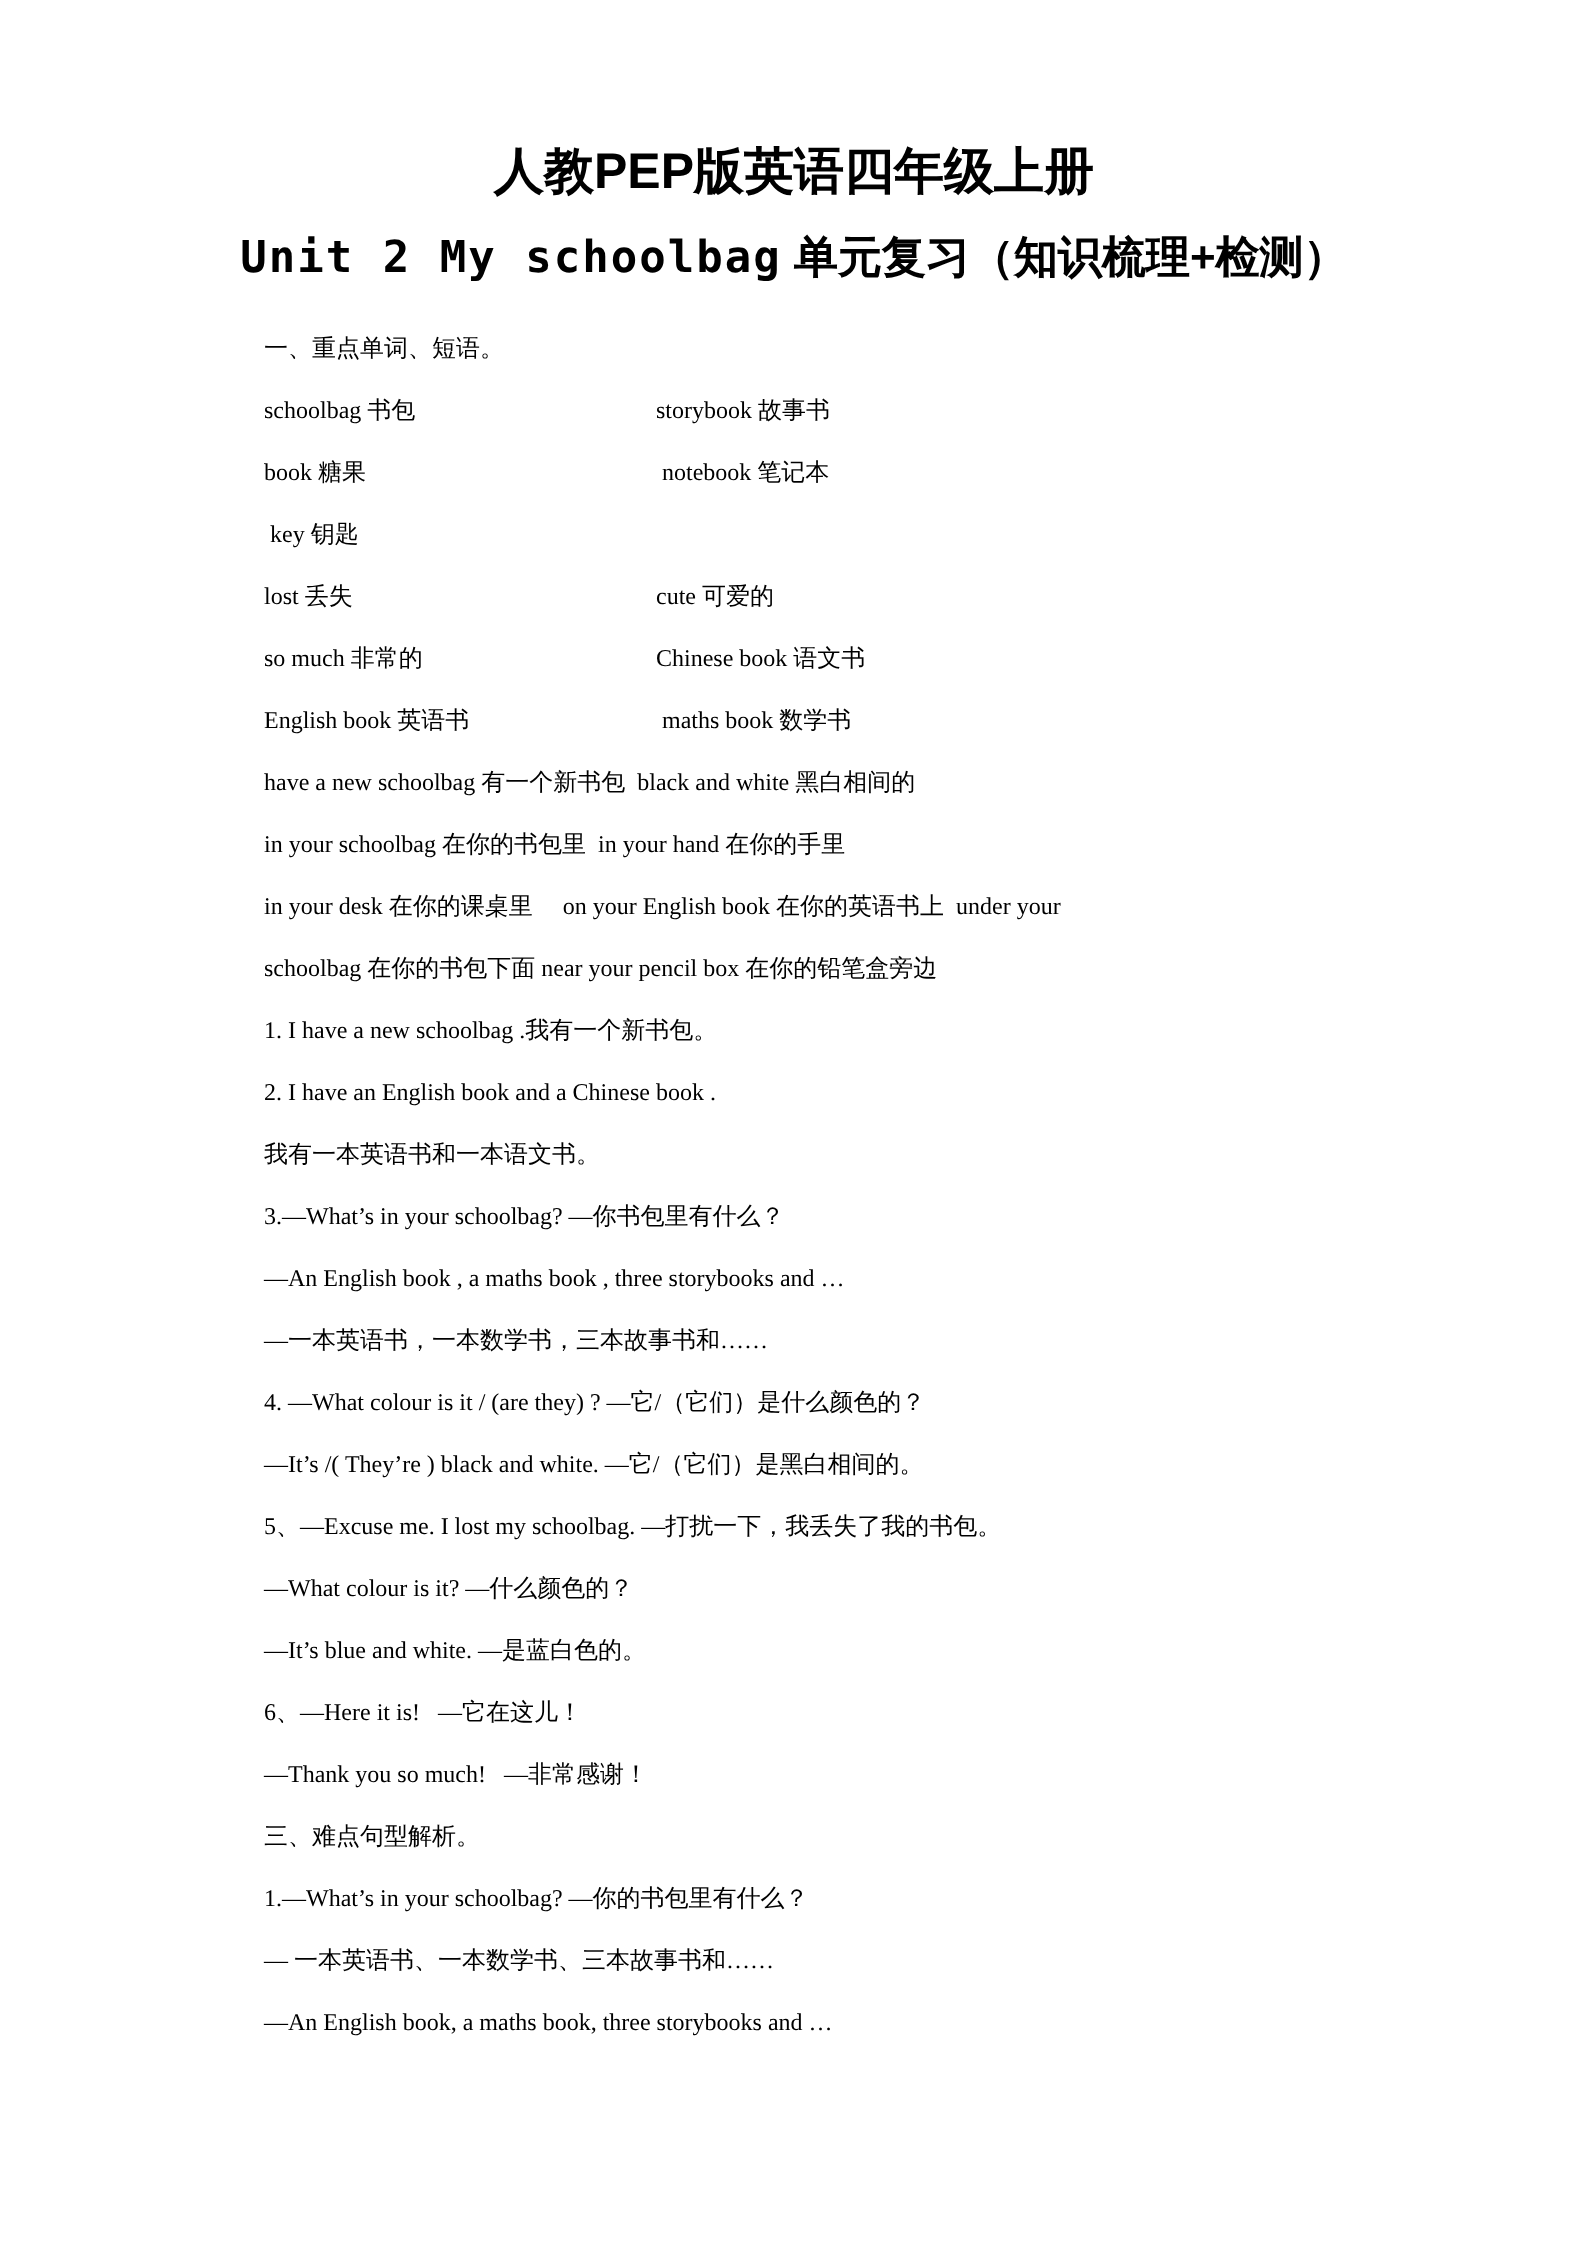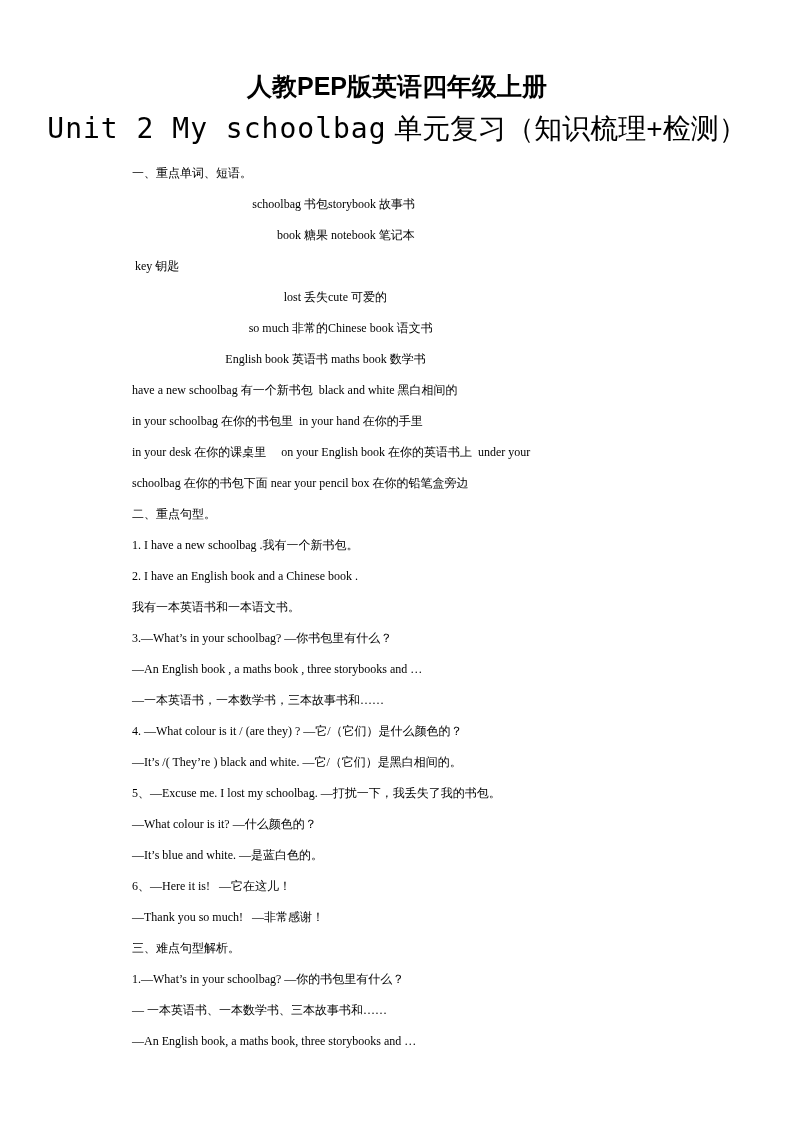--- a/index.html
+++ b/index.html
@@ -11,35 +11,35 @@
   }
   .page { width: 794px; height: 1123px; overflow: hidden; margin-top: 20px; }
 
   .titles { padding-top: 46px; text-align: center; }
   .doc-title {
     font-family: "Liberation Sans", "DejaVu Sans", sans-serif;
     font-weight: 700; font-size: 25px; line-height: 40px;
     white-space: nowrap;
   }
   .doc-subtitle {
-    font-weight: 400; font-size: 28px; line-height: 46px;
+    font-weight: 700; font-size: 22px; line-height: 46px;
     white-space: nowrap;
   }
   .doc-subtitle .en {
     font-family: "DejaVu Sans Mono", "Liberation Mono", monospace;
     letter-spacing: 1px;
   }
   .doc-subtitle .zh {
     font-family: "Liberation Sans", "DejaVu Sans", sans-serif;
   }
 
   .body { padding: 6px 110px 0 132px; font-size: 12px; }
   .line { line-height: 31px; white-space: pre-wrap; }
   .word-row { display: flex; line-height: 31px; }
-  .word-left { flex: 0 0 196px; width: 196px; white-space: pre; text-align: right; }
+  .word-left { flex: 0 0 196px; width: 196px; white-space: pre; }
   .word-right { white-space: pre; }
 </style>
 </head>
 <body>
 
 <div class="page">
 
   <div class="titles">
     <div class="doc-title">人教PEP版英语四年级上册</div>
     <div class="doc-subtitle"><span class="en">Unit 2 My schoolbag</span><span class="zh"> 单元复习（知识梳理+检测）</span></div>
@@ -71,21 +71,20 @@
     <div class="word-row">
       <span class="word-left">English book 英语书</span>
       <span class="word-right"> maths book 数学书</span>
     </div>
 
     <div class="line">have a new schoolbag 有一个新书包  black and white 黑白相间的</div>
     <div class="line">in your schoolbag 在你的书包里  in your hand 在你的手里</div>
     <div class="line">in your desk 在你的课桌里     on your English book 在你的英语书上  under your</div>
     <div class="line">schoolbag 在你的书包下面 near your pencil box 在你的铅笔盒旁边</div>
 
-    <div class="line">二、重点句型。</div>
 
     <div class="line">1. I have a new schoolbag .我有一个新书包。</div>
     <div class="line">2. I have an English book and a Chinese book .</div>
     <div class="line">我有一本英语书和一本语文书。</div>
     <div class="line">3.—What’s in your schoolbag? —你书包里有什么？</div>
     <div class="line">—An English book , a maths book , three storybooks and …</div>
     <div class="line">—一本英语书，一本数学书，三本故事书和……</div>
     <div class="line">4. —What colour is it / (are they) ? —它/（它们）是什么颜色的？</div>
     <div class="line">—It’s /( They’re ) black and white. —它/（它们）是黑白相间的。</div>
     <div class="line">5、—Excuse me. I lost my schoolbag. —打扰一下，我丢失了我的书包。</div>

